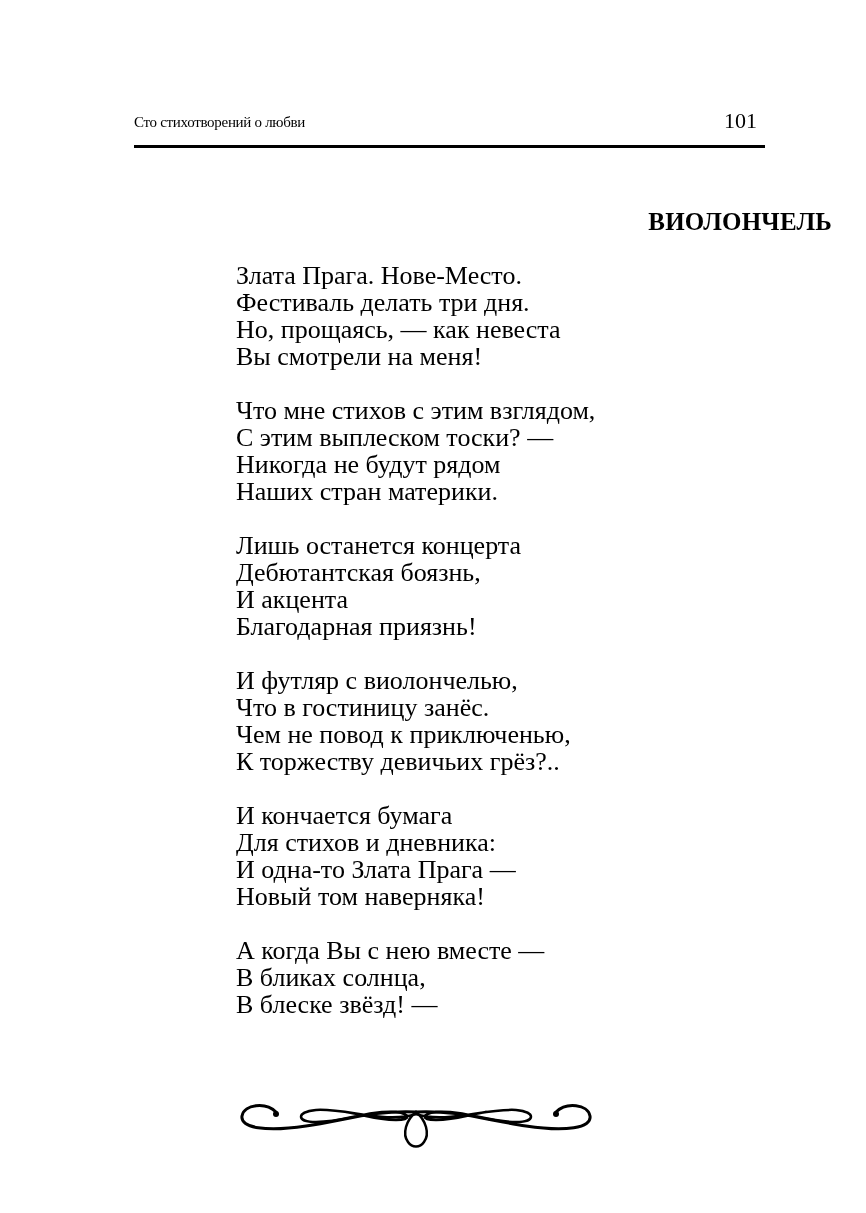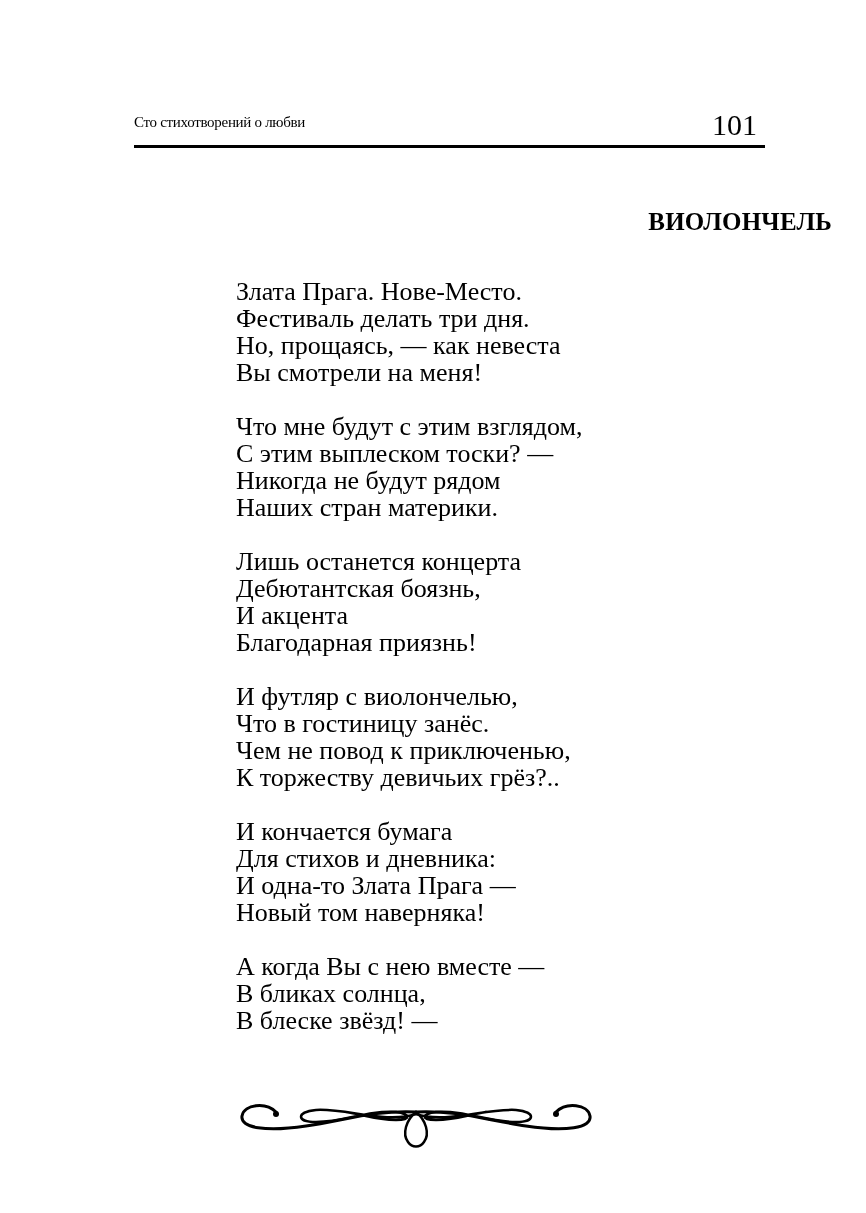--- a/index.html
+++ b/index.html
@@ -2,29 +2,29 @@
 <html><head>
   <meta charset="utf-8">
   <style>
     html, body { margin: 0; padding: 0; background: #ffffff; }
     body { width: 866px; height: 1213px; position: relative; overflow: hidden; color: #000; }
     .header {
       position: absolute; left: 134px; top: 104px; width: 631px; height: 40px;
       font-family: "Liberation Serif", serif;
     }
     .running-title { position: absolute; left: 0; top: 10px; font-size: 15px; letter-spacing: -0.3px; }
-    .page-number { position: absolute; right: 8px; top: 4px; font-size: 30px; }
+    .page-number { position: absolute; right: 8px; top: 4px; font-size: 22px; }
     .rule { position: absolute; left: 134px; top: 145px; width: 631px; height: 3px; background: #000; }
     .poem-title {
       position: absolute; left: 0; width: 832px; top: 208px; text-align: right;
       font-family: "Liberation Serif", serif; font-weight: bold; font-size: 25px; letter-spacing: 0.2px;
     }
     .poem {
       position: absolute; left: 236px; top: 262px;
-      font-family: "Liberation Serif", serif; font-size: 26px; line-height: 27px; margin-top: 16px;
+      font-family: "Liberation Serif", serif; font-size: 26px; line-height: 27px;
     }
     .stanza { margin-bottom: 27px; }
     .line { white-space: nowrap; display: block; }
     .ornament { position: absolute; left: 236px; top: 1098px; width: 360px; height: 52px; }
   </style>
 </head>
 <body>
 
 <div class="header">
   <span class="running-title">Сто стихотворений о любви</span>
@@ -35,21 +35,21 @@
 <div class="poem-title">ВИОЛОНЧЕЛЬ</div>
 
 <div class="poem">
   <div class="stanza">
     <span class="line">Злата Прага. Нове-Место.</span>
     <span class="line">Фестиваль делать три дня.</span>
     <span class="line">Но, прощаясь, — как невеста</span>
     <span class="line">Вы смотрели на меня!</span>
   </div>
   <div class="stanza">
-    <span class="line">Что мне будут с этим взглядом,</span>
+    <span class="line">Что мне стихов с этим взглядом,</span>
     <span class="line">С этим выплеском тоски? —</span>
     <span class="line">Никогда не будут рядом</span>
     <span class="line">Наших стран материки.</span>
   </div>
   <div class="stanza">
     <span class="line">Лишь останется концерта</span>
     <span class="line">Дебютантская боязнь,</span>
     <span class="line">И акцента</span>
     <span class="line">Благодарная приязнь!</span>
   </div>

